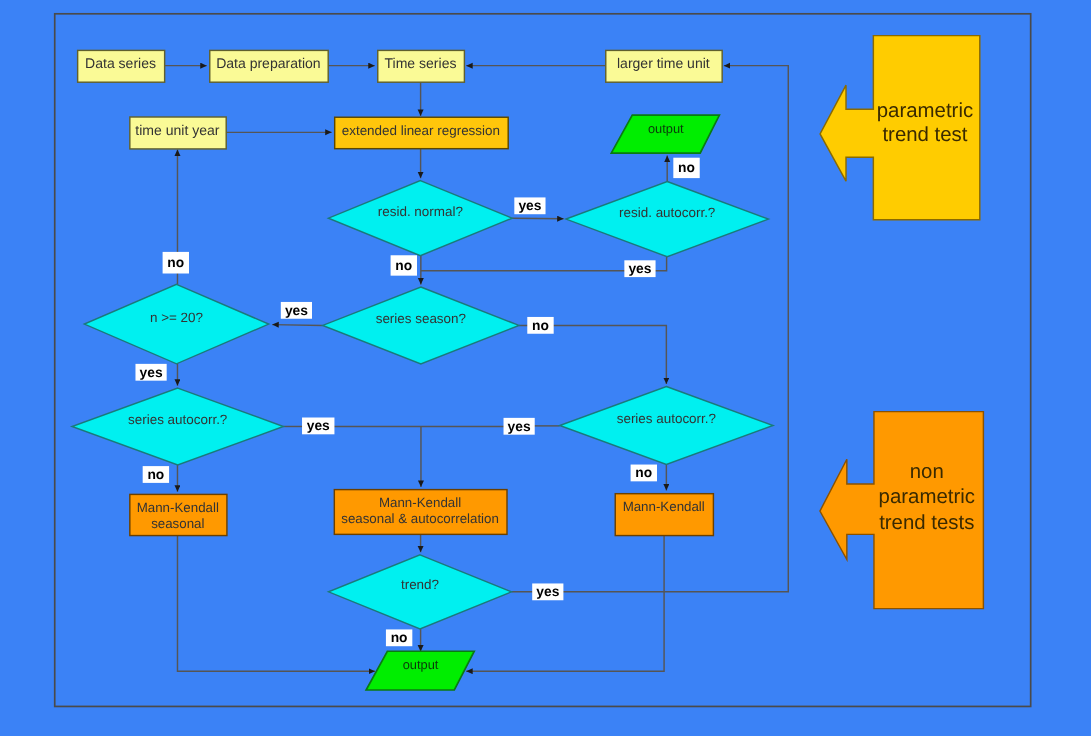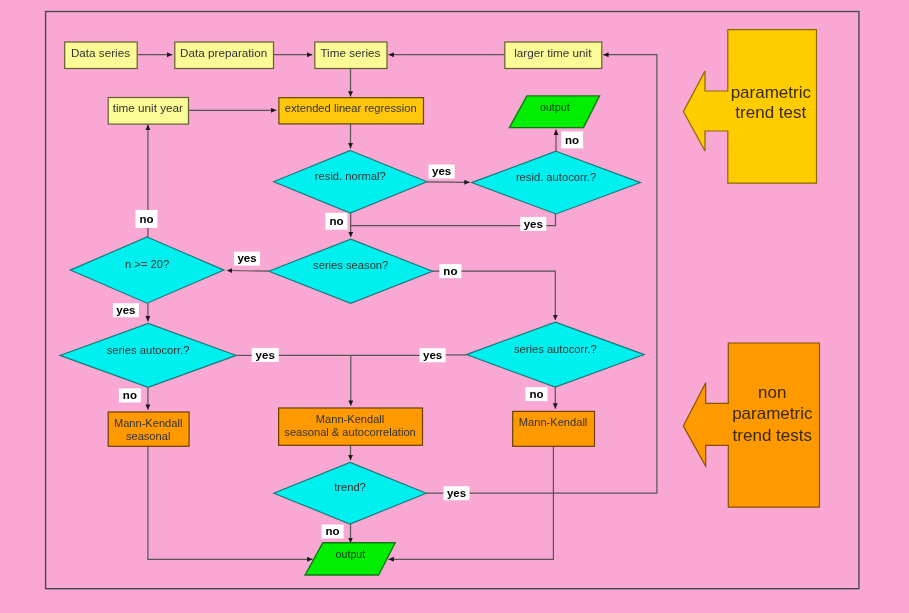--- a/index.html
+++ b/index.html
@@ -1,19 +1,19 @@
 <!DOCTYPE html>
 <html><head>
 <meta charset="utf-8">
 <style>
   html,body{margin:0;padding:0;background:#ffffff;}
   body{width:909px;height:613px;overflow:hidden;
        font-family:"Liberation Sans",sans-serif;
        -webkit-font-smoothing:antialiased;}
-  #stage{position:relative;width:909px;height:613px;background:#f9a8d4;}
+  #stage{position:relative;width:909px;height:613px;background:#3b82f6;}
   #chart{position:absolute;left:0;top:0;will-change:opacity;}
   .nodelabel{font-family:"Liberation Sans",sans-serif;}
   .edgelabel{font-family:"Liberation Sans",sans-serif;font-weight:bold;}
   .calloutlabel{font-family:"Liberation Sans",sans-serif;}
 </style>
 </head>
 <body>
 
 <div id="stage">
   <svg id="chart" width="909" height="613">

